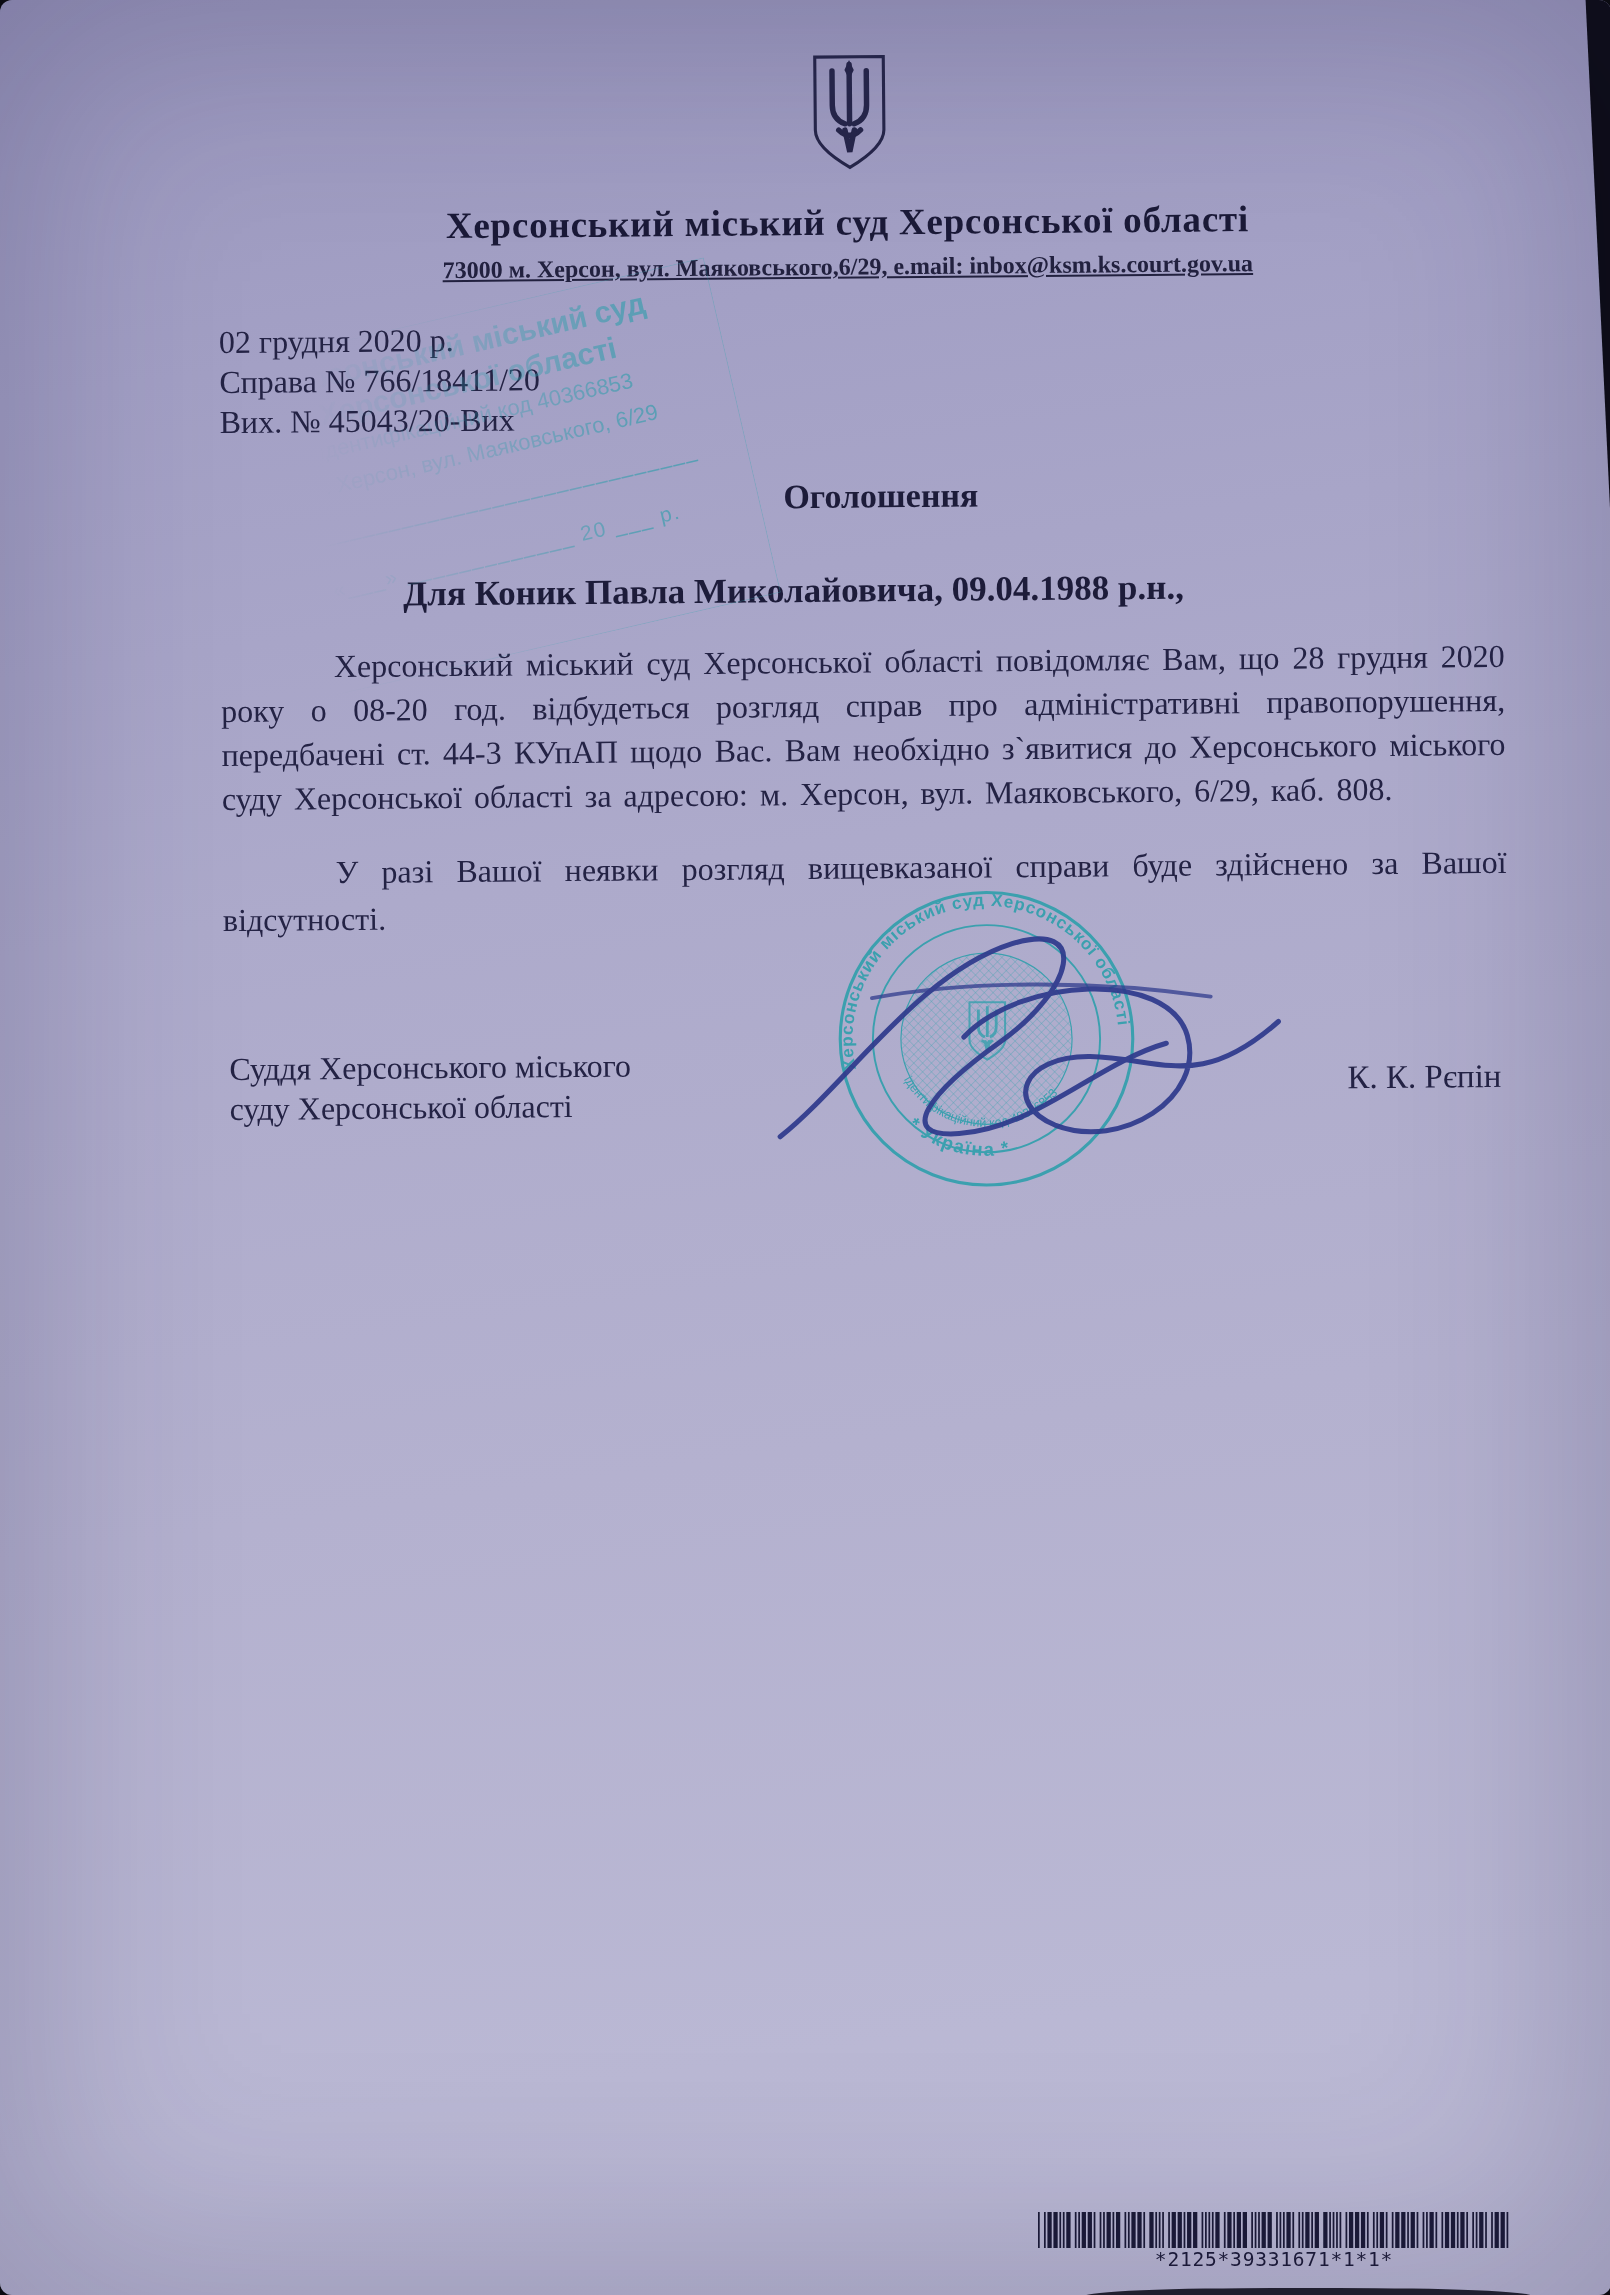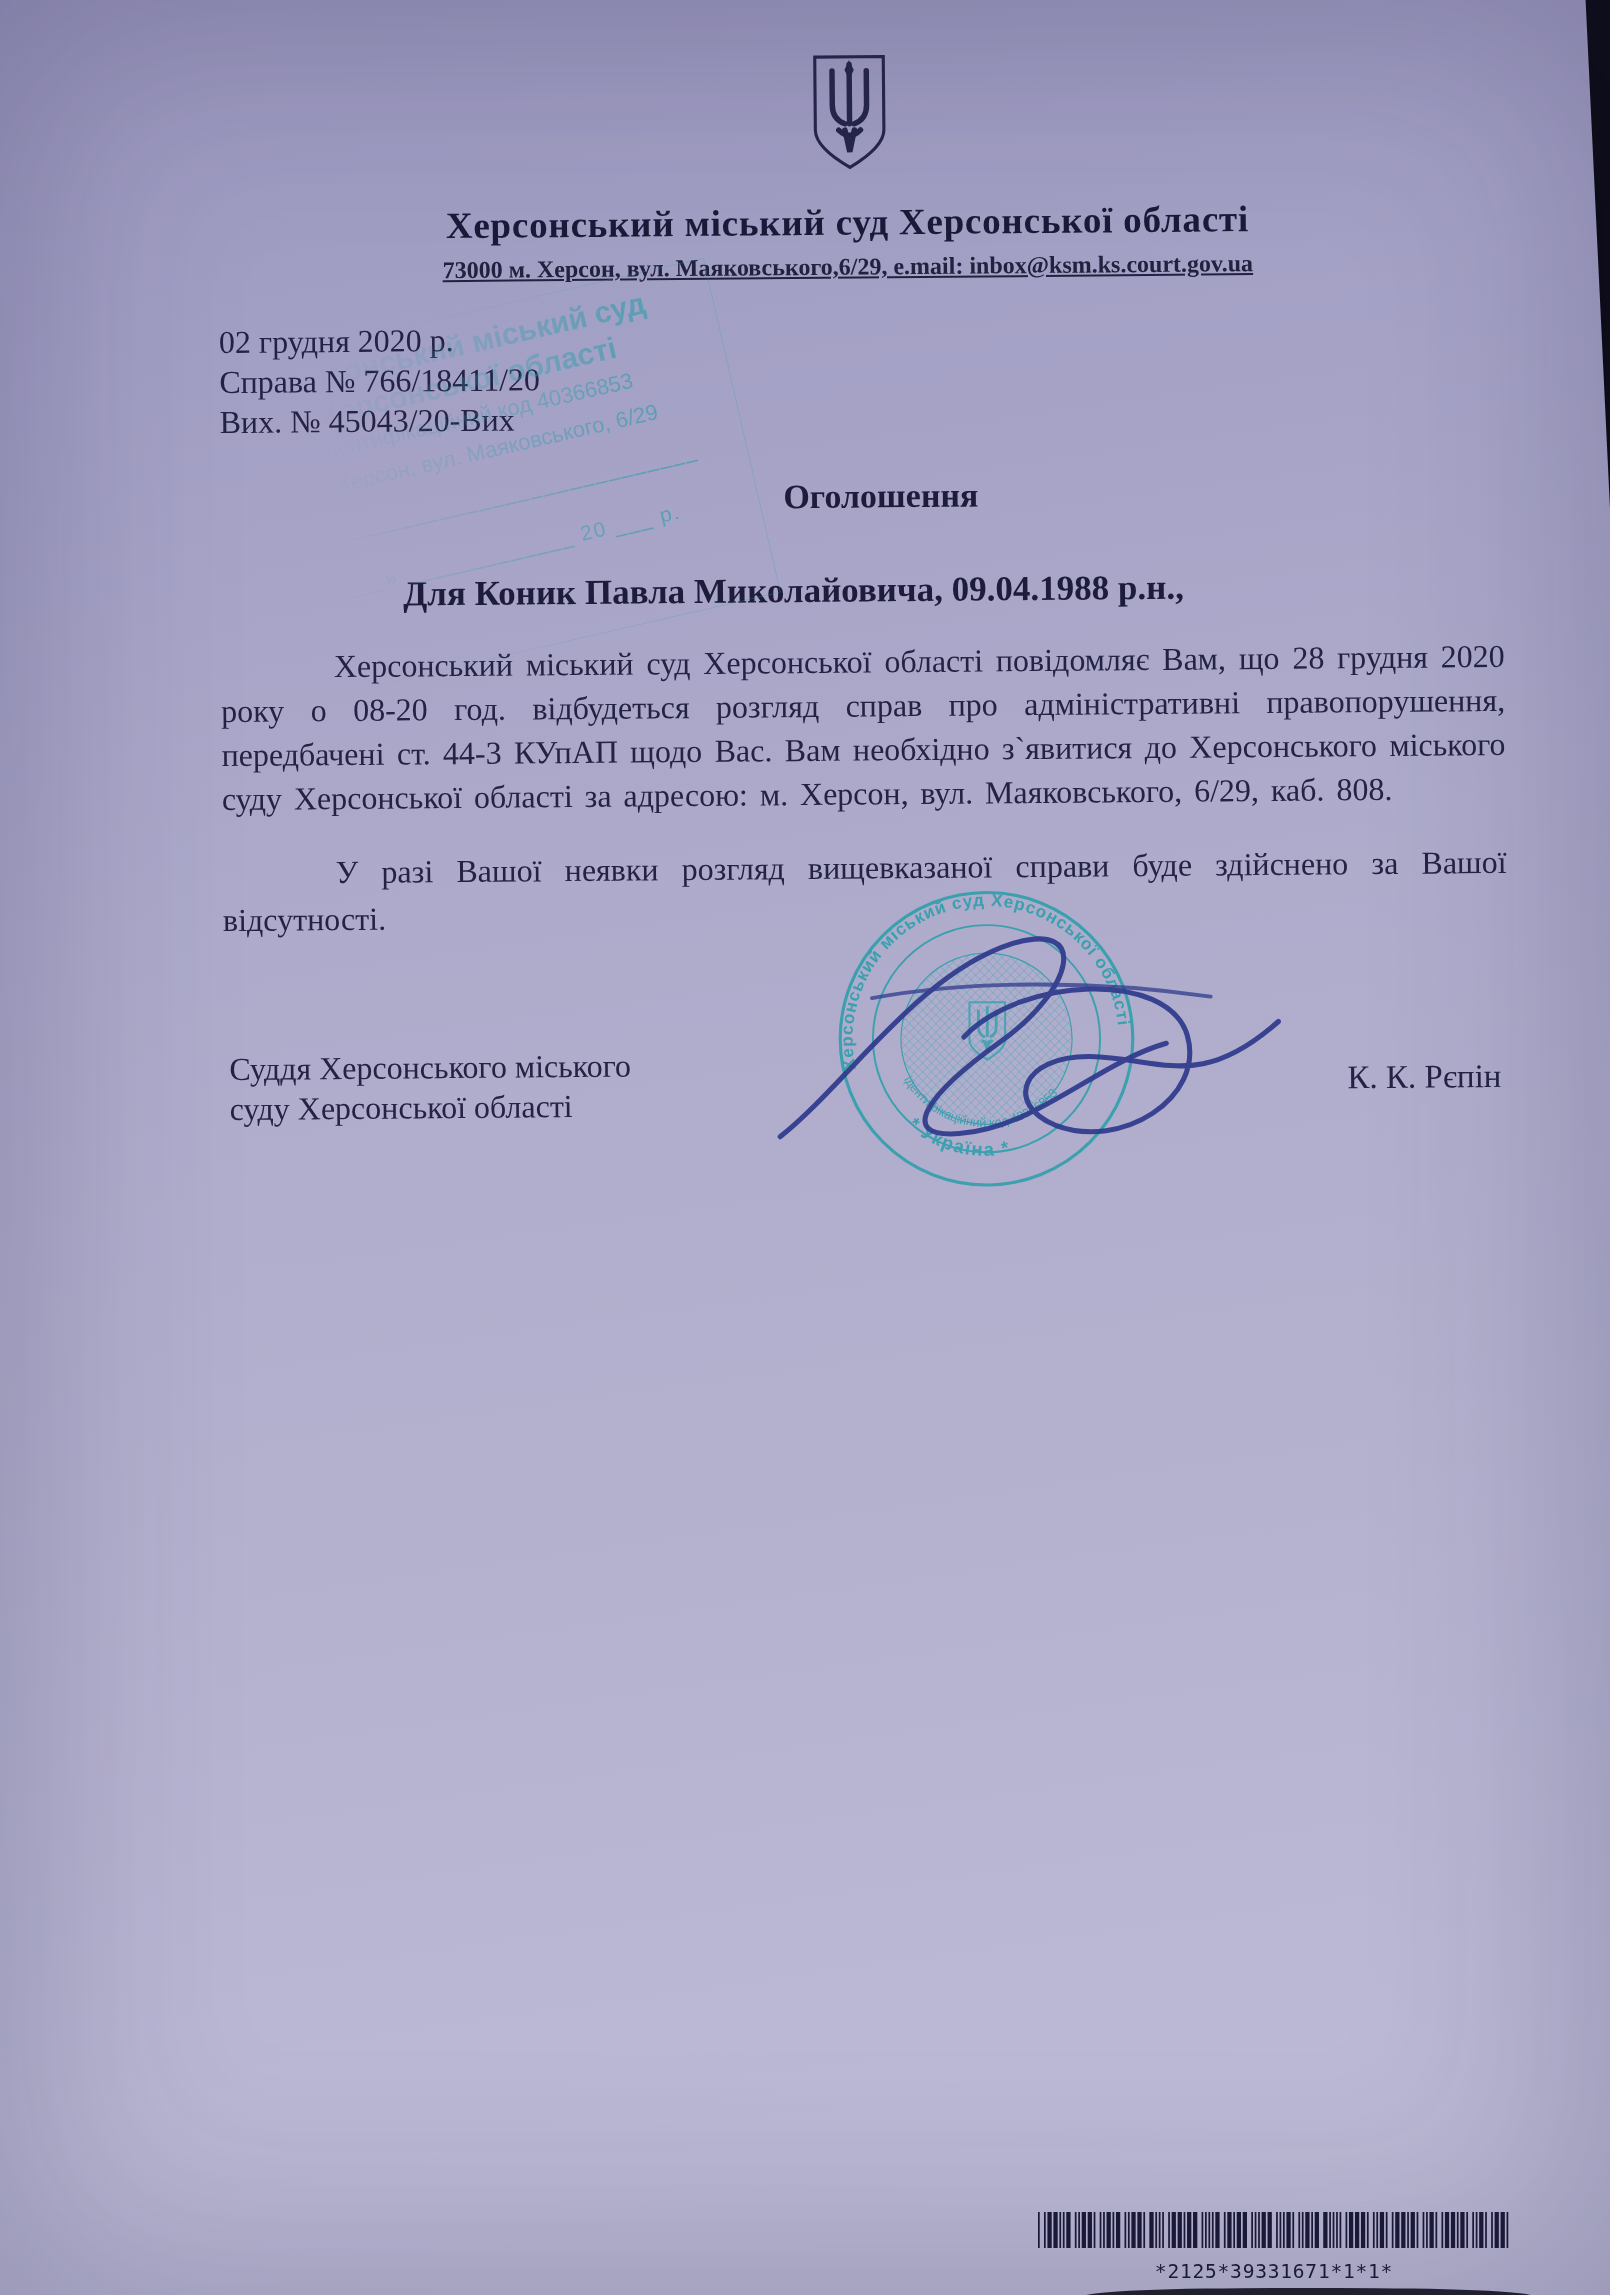--- a/index.html
+++ b/index.html
@@ -1,18 +1,18 @@
 <!DOCTYPE html>
 <html style="font-size:12.5px"><head>
 <meta charset="utf-8">
 <style>
   html,body{margin:0;padding:0;background:#0b0b12;}
   .photo{position:relative;width:1611px;height:2295px;overflow:hidden;
     background:linear-gradient(172deg,#9a97bd 0%,#a3a0c5 16%,#adaacb 38%,#b4b1cf 62%,#bab8d4 86%,#bcbad5 100%);
-    font-family:"Liberation Serif","DejaVu Serif",serif;color:#201f3e;}
+    font-family:"Liberation Serif","DejaVu Serif",serif;color:#201f3e;border-radius:12px;}
   .vignette{position:absolute;inset:0;pointer-events:none;box-shadow:inset 0 0 202px 39px rgba(38,33,78,.22);}
   .typed{position:absolute;inset:0;transform:rotate(-0.5deg);transform-origin:50% 35%;}
 
   .emblem{position:absolute;left:815px;top:54px;width:81px;height:117px;}
 
   .court-title{position:absolute;left:195px;top:201px;width:1315px;text-align:center;
     font-size:37px;font-weight:bold;letter-spacing:0.8px;color:#1b1a38;}
   .court-address{position:absolute;left:195px;top:254px;width:1315px;text-align:center;
     font-size:24px;font-weight:bold;text-decoration:underline;color:#22213f;}
 
@@ -39,21 +39,21 @@
   .para2{top:845px;line-height:47px;word-spacing:7px;}
 
   .role{position:absolute;left:227px;top:1044px;font-size:32px;line-height:40px;color:#242345;}
   .judge-name{position:absolute;left:1345px;top:1064px;font-size:33px;color:#242345;white-space:nowrap;}
 
   .round-stamp{position:absolute;left:834px;top:887px;width:305px;height:305px;opacity:.88;}
   .signature{position:absolute;left:763px;top:903px;width:545px;height:265px;}
 
   .barcode-wrap{position:absolute;left:1038px;top:2212px;width:472px;}
   .barcode-bars{display:block;width:472px;height:36px;}
-  .barcode-caption{margin-top:12px;text-align:center;font-family:"DejaVu Sans Mono","Liberation Mono",monospace;
+  .barcode-caption{margin-top:0;text-align:center;font-family:"DejaVu Sans Mono","Liberation Mono",monospace;
     font-size:19.5px;letter-spacing:0.8px;color:#1a1936;}
 
   .edge-right{position:absolute;left:1580px;top:0;width:31px;height:529px;
     background:#0a0a11;clip-path:polygon(18% 0,100% 0,100% 100%);}
   .edge-bottom{position:absolute;left:1085px;top:2288px;width:447px;height:7.8px;
     background:#14141d;border-radius:55% 55% 0 0/130% 130% 0 0;opacity:.92;}
 </style>
 </head>
 <body>
 

